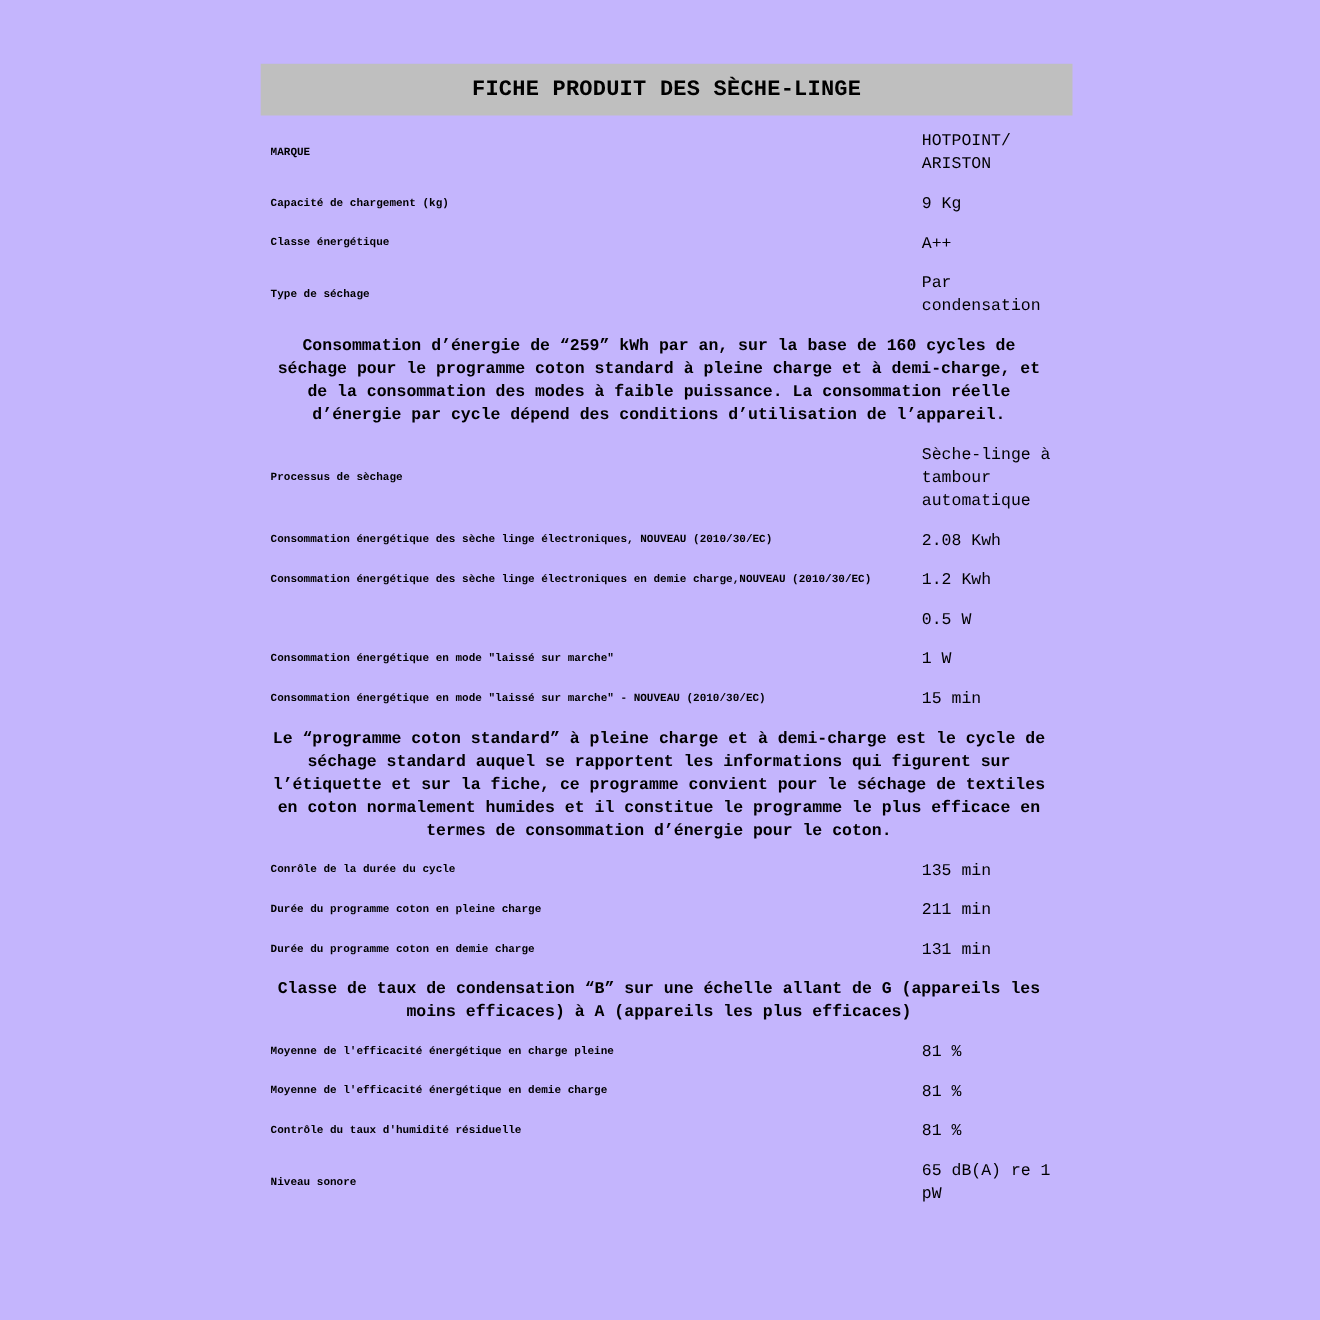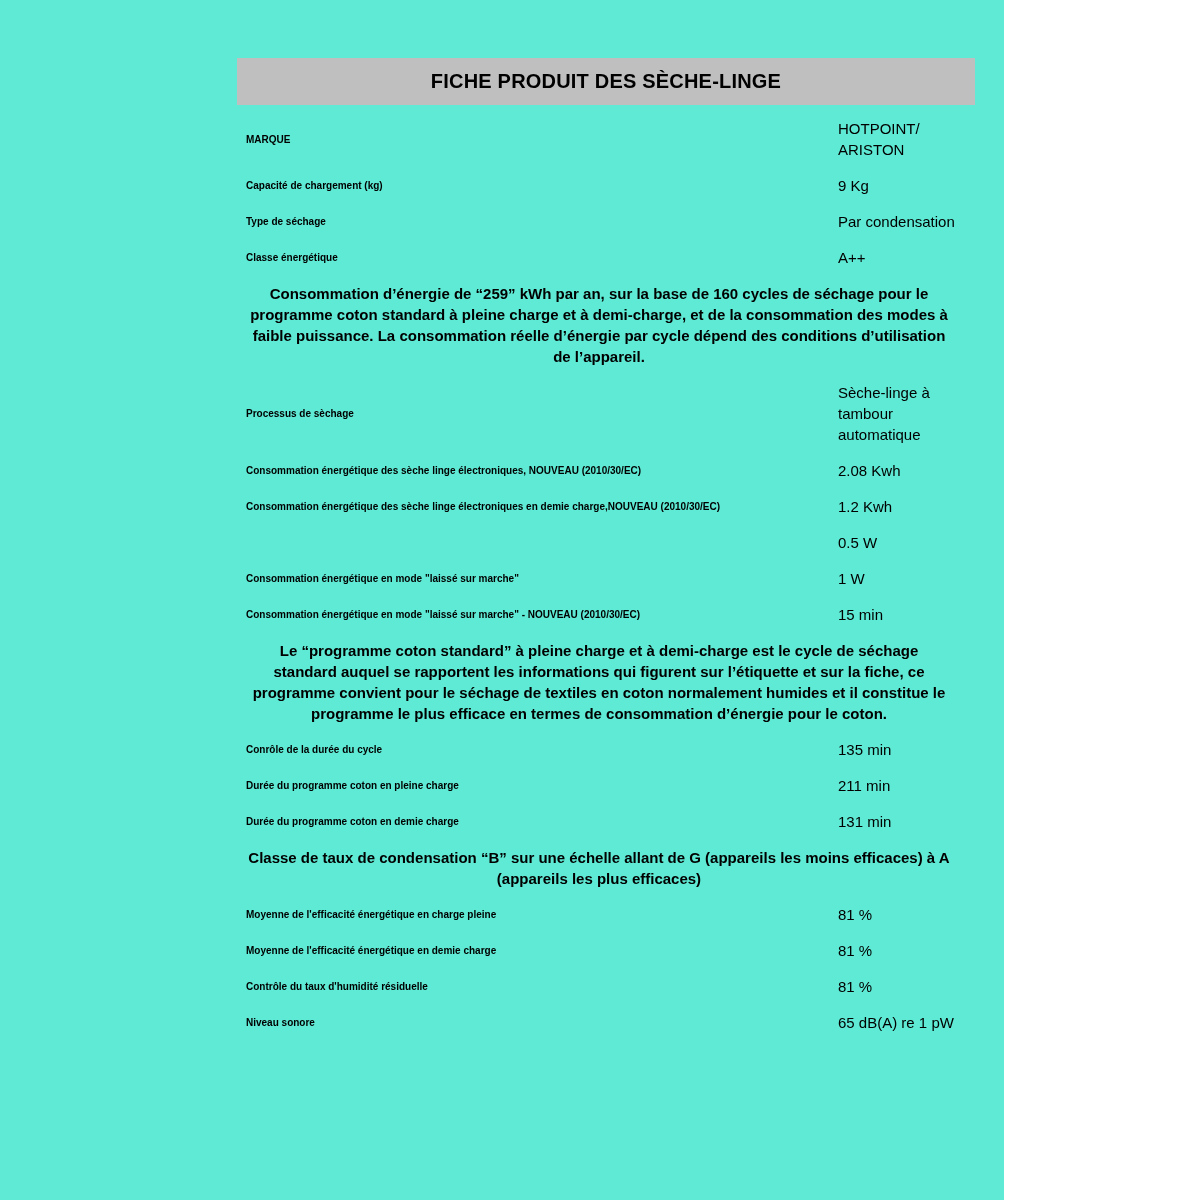--- a/index.html
+++ b/index.html
@@ -4,24 +4,25 @@
 <style>
   html, body {
     margin: 0;
     padding: 0;
     background: #ffffff;
     font-family: "Liberation Sans", sans-serif;
     color: #000000;
   }
   .page {
     position: relative;
-    width: 1004px;
+    width: 1200px;
     height: 1200px;
-    background: #5eead4;
+    background: #c4b5fd;
     overflow: hidden;
+    font-family: Liberation Mono, monospace;
   }
   .sheet {
     position: absolute;
     left: 237px;
     top: 58px;
     width: 738px;
   }
   .sheet-header {
     background: #bfbfbf;
     height: 47px;
@@ -79,26 +80,26 @@
         <div class="row">
           <div class="label">MARQUE</div>
           <div class="value">HOTPOINT/
 ARISTON</div>
         </div>
         <div class="row">
           <div class="label">Capacité de chargement (kg)</div>
           <div class="value">9 Kg</div>
         </div>
         <div class="row">
+          <div class="label">Classe énergétique</div>
+          <div class="value">A++</div>
+        </div>
+        <div class="row">
           <div class="label">Type de séchage</div>
           <div class="value">Par condensation</div>
-        </div>
-        <div class="row">
-          <div class="label">Classe énergétique</div>
-          <div class="value">A++</div>
         </div>
         <div class="paragraph">Consommation d’énergie de “259” kWh par an, sur la base de 160 cycles de séchage pour le programme coton standard à pleine charge et à demi-charge, et de la consommation des modes à faible puissance. La consommation réelle d’énergie par cycle dépend des conditions d’utilisation de l’appareil.</div>
         <div class="row">
           <div class="label">Processus de sèchage</div>
           <div class="value">Sèche-linge à
 tambour
 automatique</div>
         </div>
         <div class="row">
           <div class="label">Consommation énergétique des sèche linge électroniques, NOUVEAU (2010/30/EC)</div>

